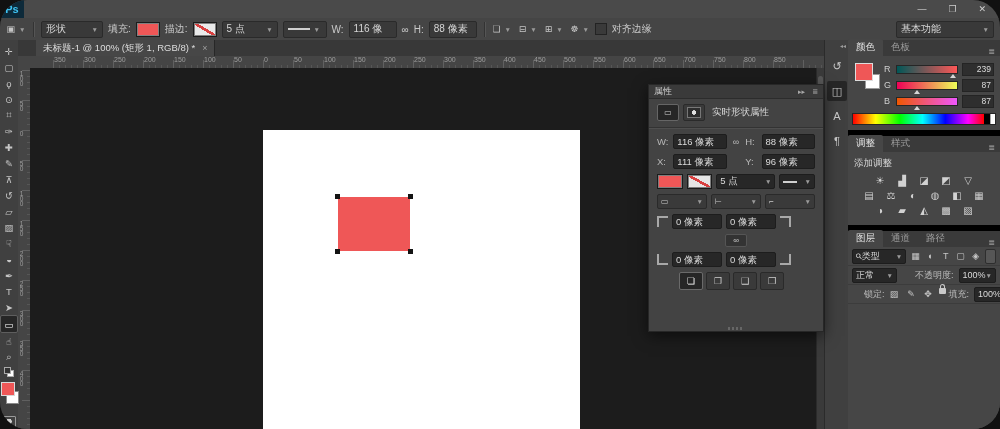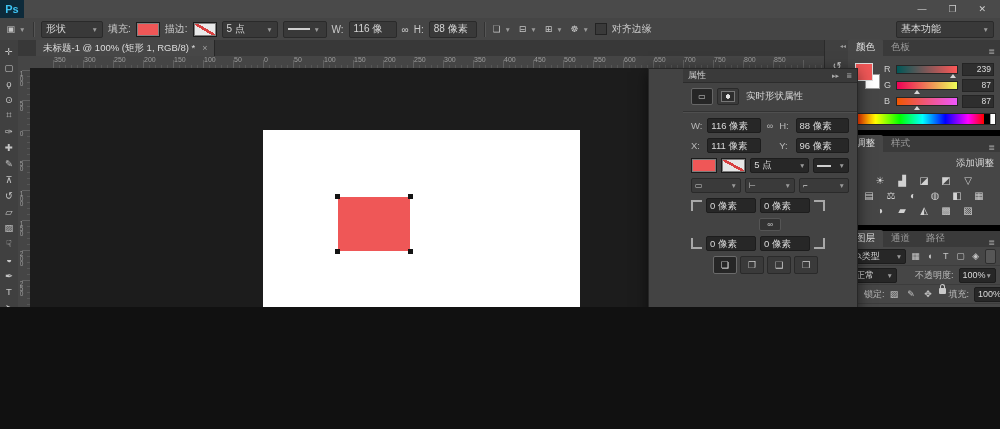--- a/index.html
+++ b/index.html
@@ -1,17 +1,17 @@
 <!DOCTYPE html>
 <html style="--red: #ef5757; --sel: #6c7b94;"><head>
 <meta charset="utf-8">
 <style>
   html,body{margin:0;padding:0;background:#111;}
-  #app{position:relative;width:1000px;height:307px;overflow:hidden;background:#1d1d1d;
-       font-family:"Liberation Sans","DejaVu Sans",sans-serif;color:#ccc;user-select:none;}
+  #app{position:relative;width:1000px;height:429px;overflow:hidden;background:#1d1d1d;
+       font-family:"Liberation Sans","DejaVu Sans",sans-serif;color:#ccc;user-select:none;border-radius:27px;}
   
   .menubar{position:absolute;top:0;left:0;right:0;height:18px;background:#4a4a4a;border-bottom:1px solid #303030;display:flex;align-items:center;}
   .pslogo{width:24px;height:18px;background:#0d2a3a;color:#3ec3f2;font-weight:bold;font-size:11px;display:flex;align-items:center;justify-content:center;}
   .menu-item{font-size:10.5px;color:#dcdcdc;padding:0 8px;line-height:18px;white-space:nowrap;}
   .win-controls{margin-left:auto;display:flex;gap:22px;padding-right:14px;font-size:9px;color:#cfcfcf;}
   .win-controls span{cursor:default;}
   
   .optionsbar{position:absolute;top:18px;left:0;right:0;height:22px;background:#454545;border-bottom:1px solid #282828;display:flex;align-items:center;gap:5px;padding:0 6px;font-size:10px;}
   .obox{background:#393939;border:1px solid #2a2a2a;border-radius:2px;height:15px;display:flex;align-items:center;padding:0 4px;color:#d6d6d6;white-space:nowrap;}
   .dd{font-size:6.5px;color:#9a9a9a;margin-left:4px;}
@@ -53,21 +53,21 @@
       background-size:8px 100%,3px 100%;background-position:100% 2px,100% 2px;background-repeat:no-repeat;}
   .vruler span{position:absolute;left:0px;font-size:6.5px;color:#9d9d9d;writing-mode:vertical-lr;text-orientation:upright;letter-spacing:-2px;line-height:7px;}
   .viewport{position:absolute;top:28px;left:12px;right:7px;bottom:0;background:#1c1c1c;overflow:hidden;}
   .page{position:absolute;left:233px;top:62px;width:317px;height:300px;background:#fff;}
   .shape-rect{position:absolute;left:75px;top:67px;width:72px;height:54px;background:var(--red);}
   .handle{position:absolute;width:5px;height:5px;background:#141414;}
   .h-tl{left:-3px;top:-3px;} .h-tr{right:-3px;top:-3px;} .h-bl{left:-3px;bottom:-3px;} .h-br{right:-3px;bottom:-3px;}
   .vscroll{position:absolute;top:28px;right:0;width:7px;bottom:0;background:#3a3a3a;border-left:1px solid #2b2b2b;}
   .vscroll .sthumb{position:absolute;left:1px;right:1px;top:8px;height:150px;background:#585858;border-radius:3px;}
   
-  .props{position:absolute;left:648px;top:68px;width:174px;height:246px;background:#434343;border:1px solid #272727;box-shadow:0 4px 14px rgba(0,0,0,.55);z-index:6;font-size:9.5px;padding-left:34px;}
+  .props{position:absolute;left:648px;top:84px;width:174px;height:246px;background:#434343;border:1px solid #272727;box-shadow:0 4px 14px rgba(0,0,0,.55);z-index:6;font-size:9.5px;}
   .props-title{height:13px;background:#3a3a3a;border-bottom:1px solid #2c2c2c;display:flex;align-items:center;padding:0 5px;font-size:9px;color:#cfcfcf;}
   .props-title .chrome{margin-left:auto;display:flex;gap:7px;font-size:7px;color:#a8a8a8;}
   .props-body{padding:5px 8px;display:flex;flex-direction:column;gap:5px;}
   .prow{display:flex;align-items:center;gap:4px;}
   .pbtn{width:20px;height:15px;background:#3a3a3a;border:1px solid #2a2a2a;border-radius:2px;display:flex;align-items:center;justify-content:center;font-size:8px;color:#d0d0d0;}
   .pbtn.active{background:#262626;border-color:#666;}
   .maskicon{width:12px;height:9px;background:#2d2d2d;border:1px solid #777;
             background-image:radial-gradient(circle at 50% 50%,#e2e2e2 0 2px,transparent 2.5px);}
   .ptitle{color:#d5d5d5;margin-left:3px;}
   .phr{height:1px;background:#333;box-shadow:0 1px 0 #4f4f4f;margin:1px -8px;}
@@ -113,21 +113,21 @@
   .track{position:relative;flex:1;height:7px;border:1px solid #262626;}
   .track.r{background:linear-gradient(to right,rgb(0,87,87),rgb(255,87,87));}
   .track.g{background:linear-gradient(to right,rgb(239,0,87),rgb(239,255,87));}
   .track.b{background:linear-gradient(to right,rgb(239,87,0),rgb(239,87,255));}
   .mk{position:absolute;bottom:-5px;width:0;height:0;border:3px solid transparent;border-bottom:4px solid #d6d6d6;transform:translateX(-3px);}
   .sval{width:26px;height:11px;background:#2e2e2e;border:1px solid #242424;color:#dcdcdc;font-size:8.5px;text-align:right;padding:0 2px;line-height:11px;}
   .spectrum{position:absolute;left:4px;right:4px;bottom:5px;height:10px;border:1px solid #262626;
     background:linear-gradient(to right,#f00,#ff0 16%,#0f0 33%,#0ff 49%,#00f 65%,#f0f 81%,#f00 92%,#000 92.5%,#000 96.5%,#fff 97%);}
   
   .adj-body{padding:3px 6px 6px;}
-  .adj-hint{font-size:9.5px;color:#d8d8d8;margin:2px 0 4px;text-align:right;}
+  .adj-hint{font-size:9.5px;color:#d8d8d8;margin:2px 0 4px;}
   .adj-row{display:flex;gap:7px;justify-content:center;margin:2px 0;}
   .adj-ic{width:15px;height:13px;display:flex;align-items:center;justify-content:center;font-size:10px;color:#d2d2d2;}
   
   .layers{flex:1;display:flex;flex-direction:column;}
   .lp-body{background:#464646;flex:1;display:flex;flex-direction:column;font-size:9.5px;}
   .lrow{display:flex;align-items:center;height:18px;padding:0 4px;gap:3px;border-bottom:1px solid #3c3c3c;}
   .kind{width:52px;height:13px;font-size:9px;}
   .fic{width:13px;height:13px;display:flex;align-items:center;justify-content:center;font-size:9px;color:#c7c7c7;}
   .ftoggle{margin-left:auto;width:10px;height:13px;background:#565656;border:1px solid #2e2e2e;border-radius:2px;}
   .blend{width:66px;height:13px;font-size:9px;}

